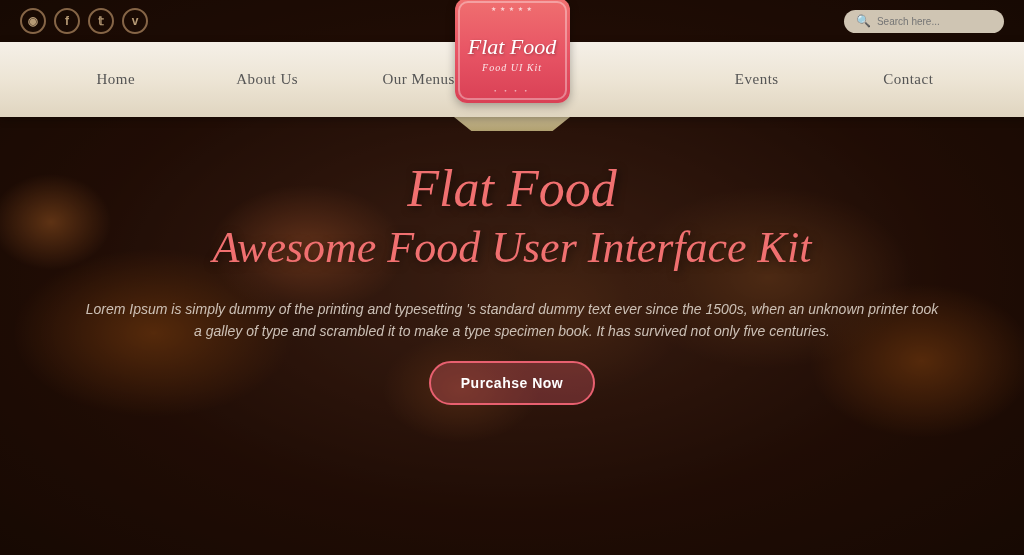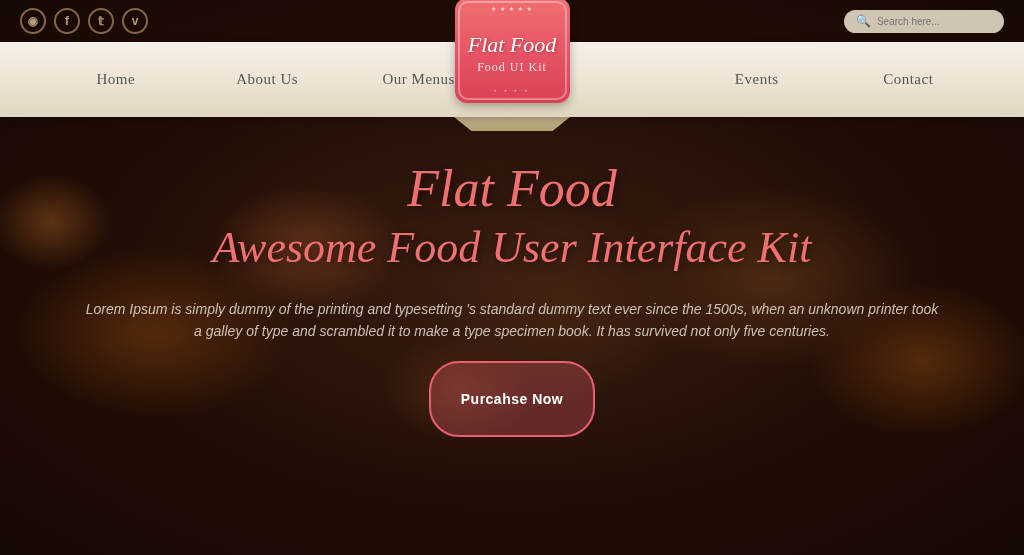--- a/index.html
+++ b/index.html
@@ -218,24 +218,25 @@
       font-style: italic;
       font-size: 22px;
       color: white;
       text-shadow: 1px 1px 3px rgba(0,0,0,0.3);
       margin-top: 8px;
       line-height: 1;
     }
 
     .logo-subtitle {
       font-family: Georgia, serif;
-      font-size: 12px;
+      font-size: 10px;
       color: rgba(255,255,255,0.85);
       letter-spacing: 1px;
       margin-top: 4px;
+      font-style: italic;
     }
 
     .logo-dots {
       position: absolute;
       bottom: 8px;
       font-size: 7px;
       color: rgba(255,255,255,0.6);
       letter-spacing: 3px;
     }
 
@@ -298,21 +299,21 @@
       cursor: pointer;
       letter-spacing: 0.5px;
       background: rgba(232, 96, 112, 0.3);
       transition: all 0.2s;
     }
 
     .btn-secondary {
       background: transparent;
       border: 2px solid #e86070;
       color: white;
-      padding: 28px 30px;
+      padding: 12px 30px;
       border-radius: 30px;
       font-size: 14px;
       font-family: Arial, sans-serif;
       font-weight: bold;
       cursor: pointer;
       letter-spacing: 0.5px;
       background: rgba(232, 96, 112, 0.3);
       transition: all 0.2s;
     }
 

